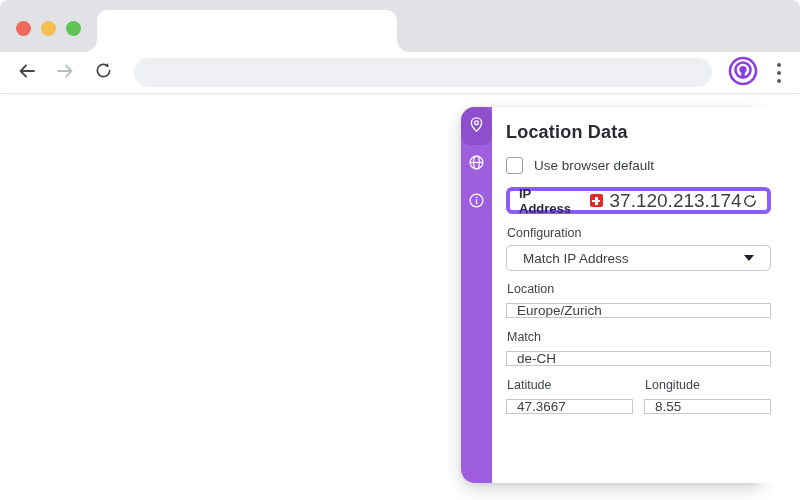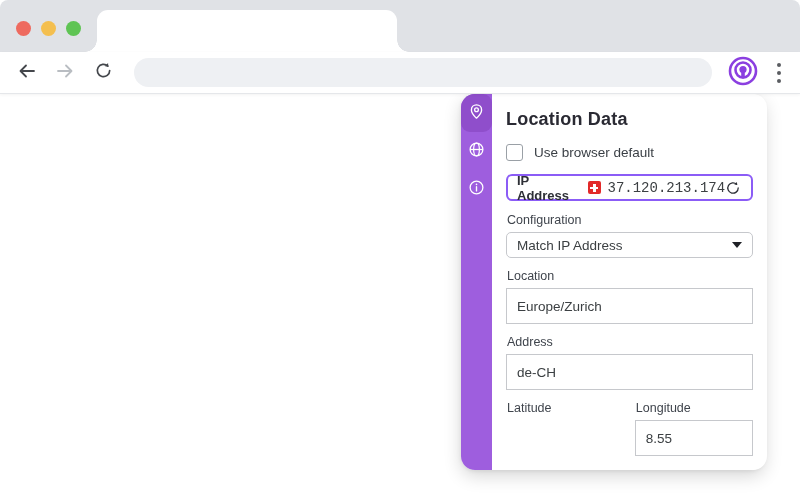--- a/index.html
+++ b/index.html
@@ -32,58 +32,58 @@
     border-radius:14.5px; display:flex; align-items:center; padding:0 14px;
     color:#6b6f74; font-size:13px; }
   .ext-btn { width:34px; height:34px; display:flex; align-items:center; justify-content:center;
     flex:0 0 auto; }
   .kebab { width:26px; height:34px; margin:0 8px 0 6px; display:flex; flex-direction:column;
     align-items:center; justify-content:center; gap:4px; flex:0 0 auto; }
   .kebab i { width:4px; height:4px; border-radius:50%; background:#5a5d61; display:block; }
 
   
   .content { position:relative; height:405px; background:#fff; }
-  .panel { position:absolute; left:461px; top:0; width:304px; height:376px;
+  .panel { position:absolute; left:461px; top:13px; width:304px; height:376px;
     display:flex; border-radius:14px;
     box-shadow:0 6px 18px rgba(0,0,0,0.16), 0 1px 4px rgba(0,0,0,0.08); background:#fff; }
   .panel-sidebar { width:31px; background:#9e5ede; border-radius:14px 0 0 14px;
     display:flex; flex-direction:column; align-items:center; flex:0 0 auto; }
   .side-item { width:31px; height:38px; display:flex; align-items:center; justify-content:center;
     cursor:pointer; }
   .side-item.active { background:#8f4ecb; border-radius:9px; }
   .side-item.first { border-top-left-radius:14px; }
   .panel-body { flex:1; background:#fff; border-radius:0 14px 14px 0; padding:11px 14px; }
 
   .panel-title { font-size:18px; font-weight:700; color:#2a2a33; margin:4px 0 14px 0;
     letter-spacing:0.2px; }
 
   .cb-row { display:flex; align-items:center; gap:11px; margin-bottom:13px; }
   .checkbox { width:17px; height:17px; border:1.5px solid #9aa0a6; border-radius:3px;
     background:#fff; cursor:pointer; flex:0 0 auto; }
   .cb-label { font-size:13.5px; color:#3a3f45; }
 
-  .ip-row { height:27px; border:2px solid #8b5cf6; border-radius:6px; display:flex;
+  .ip-row { height:27px; border:4px solid #8b5cf6; border-radius:6px; display:flex;
     align-items:center; padding:0 9px; margin-bottom:12px; }
   .ip-label { font-size:13px; font-weight:700; color:#2d2f36; }
   .flag { position:relative; width:13px; height:13px; border-radius:2px; background:#e22a2a;
     margin-left:15px; flex:0 0 auto; }
   .flag::before { content:""; position:absolute; left:5.5px; top:2.5px; width:2.5px; height:8px;
     background:#fff; }
   .flag::after { content:""; position:absolute; left:2.5px; top:5.5px; width:8px; height:2.5px;
     background:#fff; }
-  .ip-value { font-size:14px; color:#3c4043; margin-left:7px;font-family:Liberation Mono, monospace; }
+  .ip-value { font-size:19px; color:#3c4043; margin-left:7px; }
   .ip-refresh { margin-left:auto; width:20px; height:20px; display:flex; align-items:center;
     justify-content:center; cursor:pointer; }
 
   .field-label { font-size:12.5px; color:#3f444c; margin:11px 0 5px 1px; }
-  .text-input { width:100%; height:36px; border:1px solid #c6c8cc; border-radius:0;
+  .text-input { width:100%; height:15px; border:1px solid #c6c8cc; border-radius:0;
     padding:0 10px; font-size:13.5px; color:#3c4043; background:#fff;
     font-family:"Liberation Sans", sans-serif; outline:none; }
   .select-box { width:100%; height:26px; border:1px solid #c6c8cc; border-radius:5px;
-    padding:0 10px; display:flex; align-items:center; font-size:13.5px; color:#3c4043;
+    padding:0 16px; display:flex; align-items:center; font-size:13.5px; color:#3c4043;
     cursor:pointer; background:#fff; }
   .caret { margin-left:auto; width:0; height:0; border-left:5px solid transparent;
     border-right:5px solid transparent; border-top:6px solid #1f2126; }
 
   .coords { display:flex; gap:11px; }
   .coords .col { flex:1; }
 </style>
 </head>
 <body>
 
@@ -197,26 +197,27 @@
 
         <div class="field-label">Configuration</div>
         <div class="select-box">
           <span>Match IP Address</span>
           <span class="caret"></span>
         </div>
 
         <div class="field-label">Location</div>
         <input class="text-input" type="text" value="Europe/Zurich" style="">
 
-        <div class="field-label">Address</div>
+        <div class="field-label">Match</div>
         <input class="text-input" type="text" value="de-CH" style="">
 
         <div class="coords">
           <div class="col">
             <div class="field-label">Latitude</div>
+            <input class="text-input" type="text" value="47.3667" style="">
           </div>
           <div class="col">
             <div class="field-label">Longitude</div>
             <input class="text-input" type="text" value="8.55" style="">
           </div>
         </div>
       </div>
 
     </div>
   </div>

